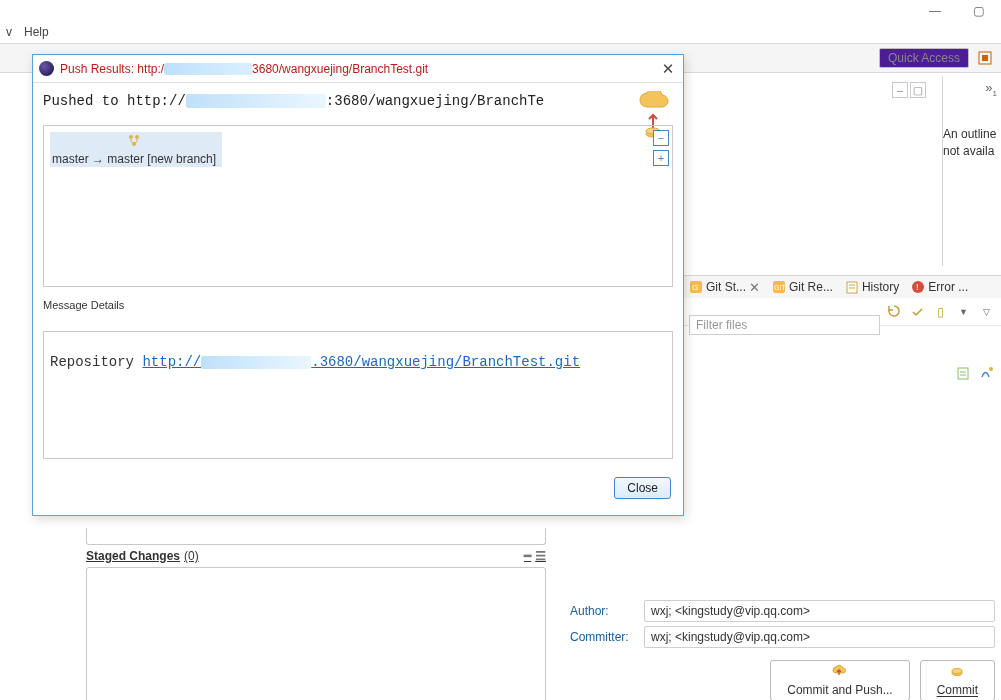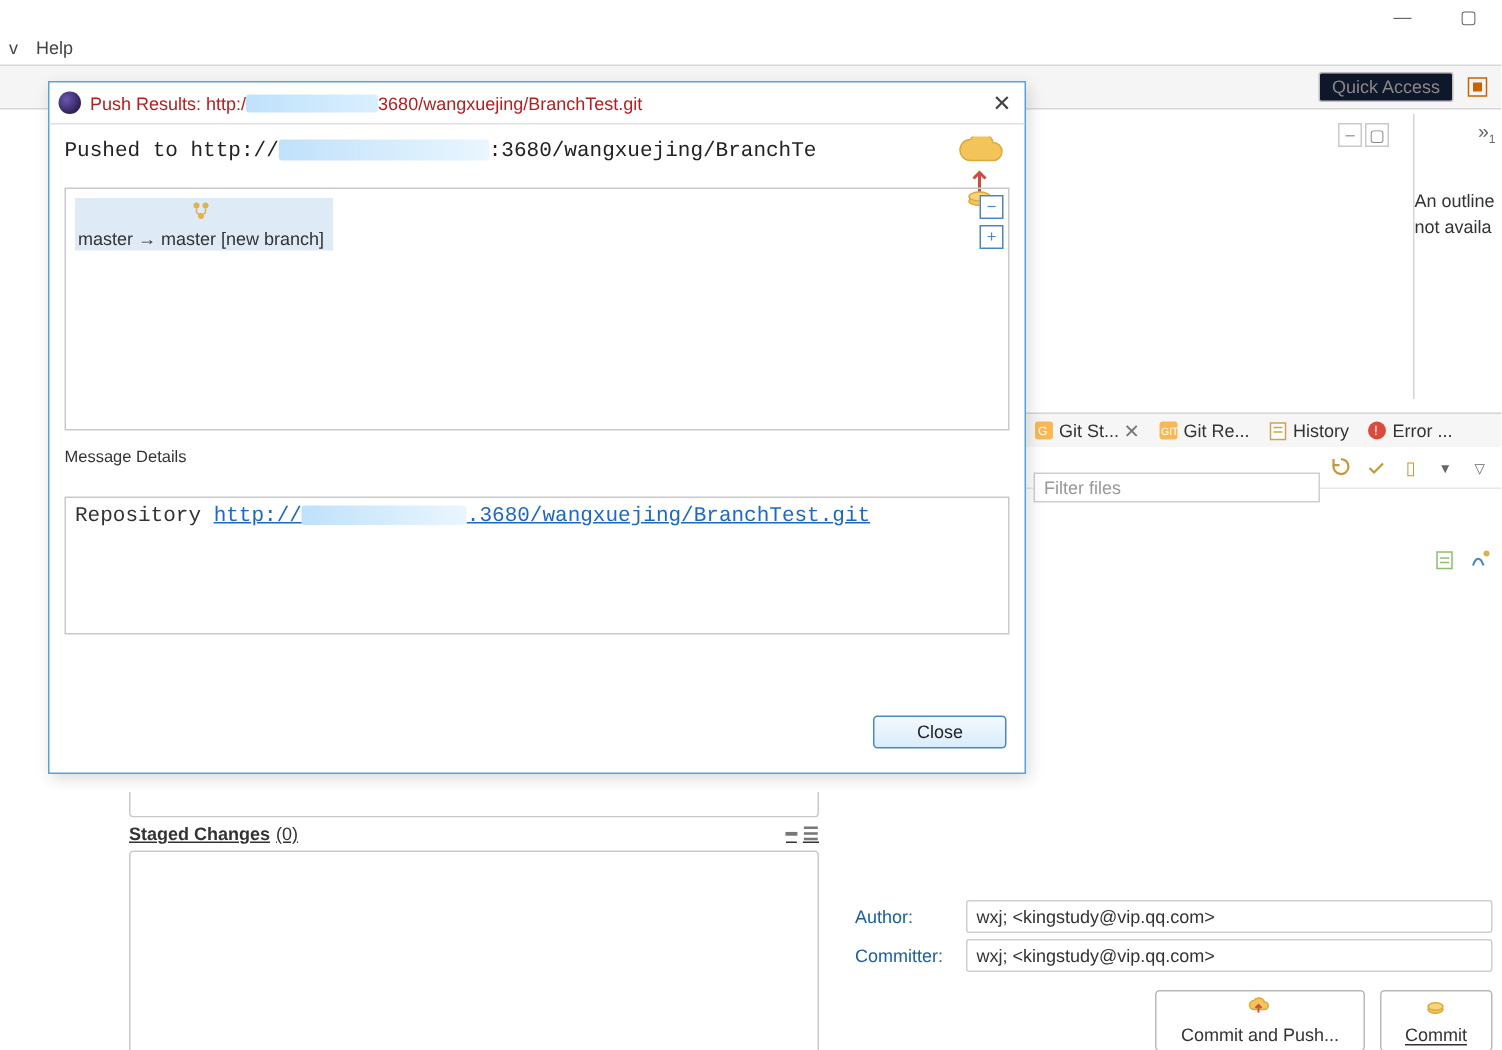--- a/index.html
+++ b/index.html
@@ -29,21 +29,21 @@
     top: 43px; left: 0; right: 0;
     height: 28px;
     border-top: 1px solid #d9d9d9;
     border-bottom: 1px solid #d9d9d9;
     background: #f5f5f5;
     display: flex; justify-content: flex-end; align-items: center;
     padding: 0 6px;
   }
   .quick-access {
     border: 1px solid #bfbfbf;
-    background: #0f172a;
+    background: #4c1d95;
     padding: 2px 8px;
     color: #888;
     border-radius: 2px;
     margin-right: 6px;
   }
   .persp-icon {
     width: 18px; height: 18px;
     display: inline-flex; justify-content: center; align-items: center;
     border: 1px solid transparent;
     color: #c86400;
@@ -290,40 +290,40 @@
     color: #4a86c5; font-size: 11px; background: #fff;
   }
   .dlg-details-label {
     margin: 4px 10px 20px 10px;
     font-size: 11px;
   }
   .dlg-details {
     margin: 0 10px;
     border: 1px solid #c9c9c9;
     height: 82px;
-    padding: 4px 6px;
+    padding: 22px 6px;
     font-family: Consolas, "Courier New", monospace;
     font-size: 14px;
   }
   .dlg-details a { color: #1c68c5; }
   .dlg-details .blur3 {
      display: inline-block; width: 110px; height: 13px;
      background: linear-gradient(90deg,#bfe1fb,#eaf6ff);
      vertical-align: middle; border-radius:2px;
   }
   .dlg-buttons {
     margin-top: auto;
     display: flex; justify-content: flex-end;
     padding: 16px 12px;
   }
   .primary-btn {
     border: 1px solid #4a86c5;
     background: linear-gradient(#f3f9ff,#d9ecfb);
     border-radius: 3px;
-    padding: 3px 28px;
+    padding: 3px 12px;
     color: #222;
   }
 
   svg { display: block; }
 </style>
 </head>
 <body>
 
 <div class="win-controls">
   <div class="win-btn">—</div>

